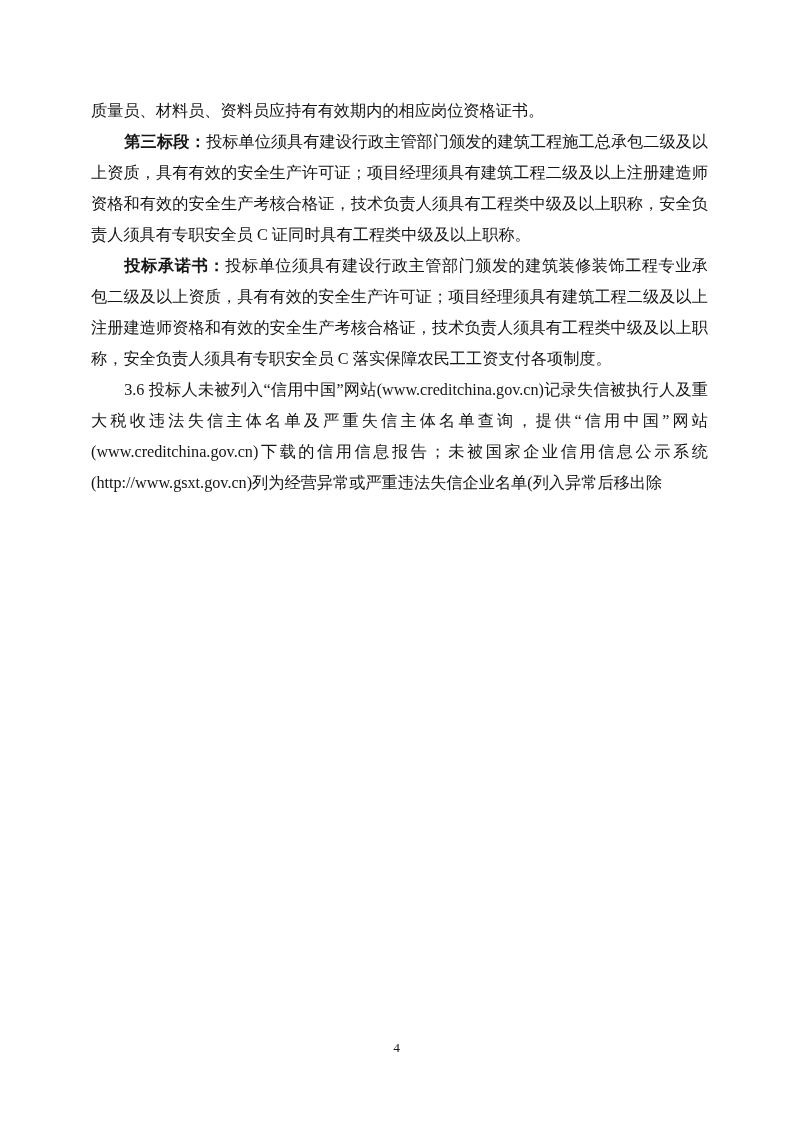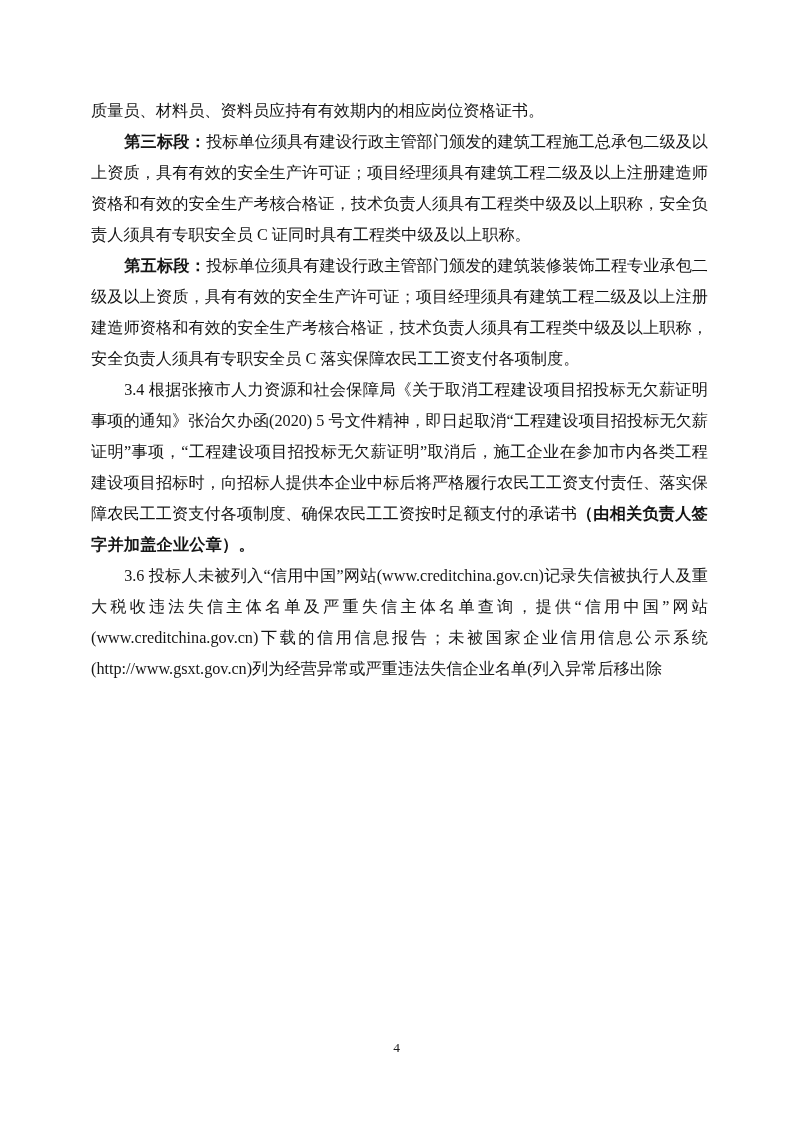--- a/index.html
+++ b/index.html
@@ -60,20 +60,19 @@
     color: #1a1a1a;
   }
 </style>
 </head>
 <body>
 
 <div class="page">
   <div class="doc-body">
       <p class="para"><span class="run">质量员、材料员、资料员应持有有效期内的相应岗位资格证书。</span></p>
       <p class="para indent"><span class="run b">第三标段：</span><span class="run">投标单位须具有建设行政主管部门颁发的建筑工程施工总承包二级及以上资质，具有有效的安全生产许可证；项目经理须具有建筑工程二级及以上注册建造师资格和有效的安全生产考核合格证，技术负责人须具有工程类中级及以上职称，安全负责人须具有专职安全员 C 证同时具有工程类中级及以上职称。</span></p>
-      <p class="para indent"><span class="run b">第五标段：</span><span class="run">投标单位须具有建设行政主管部门颁发的建筑装修装饰工程专业承包二级及以上资质，具有有效的安全生产许可证；项目经理须具有建筑工程二级及以上注册建造师资格和有效的安全生产考核合格证，技术负责人须具有工程类中级及以上职称，安全负责人须具有专职安全员 C 落实保障农民工工资支付各项制度。</span></p>
-      <p class="para indent"><span class="run">3.4 根据张掖市人力资源和社会保障局《关于取消工程建设项目招投标无欠薪证明事项的通知》张治欠办函(2020) 5 号文件精神，即日起取消“工程建设项目招投标无欠薪证明”事项，“工程建设项目招投标无欠薪证明”取消后，施工企业在参加市内各类工程建设项目招标时，向招标人提供本企业中标后将严格履行农民工工资支付责任、落实保障农民工工资支付各项制度、确保农民工工资按时足额支付的承诺书</span><span class="run b">（由相关负责人签字并加盖企业公章）。</span></p>
+      <p class="para indent"><span class="run b">投标承诺书：</span><span class="run">投标单位须具有建设行政主管部门颁发的建筑装修装饰工程专业承包二级及以上资质，具有有效的安全生产许可证；项目经理须具有建筑工程二级及以上注册建造师资格和有效的安全生产考核合格证，技术负责人须具有工程类中级及以上职称，安全负责人须具有专职安全员 C 落实保障农民工工资支付各项制度。</span></p>
       <p class="para indent"><span class="run">3.6 投标人未被列入“信用中国”网站(www.creditchina.gov.cn)记录失信被执行人及重大税收违法失信主体名单及严重失信主体名单查询，提供“信用中国”网站(www.creditchina.gov.cn)下载的信用信息报告；未被国家企业信用信息公示系统(http://www.gsxt.gov.cn)列为经营异常或严重违法失信企业名单(列入异常后移出除</span></p>
     </div>
   <div class="page-footer">
     <span class="page-number">4</span>
   </div>
 </div>
 
 </body></html>

